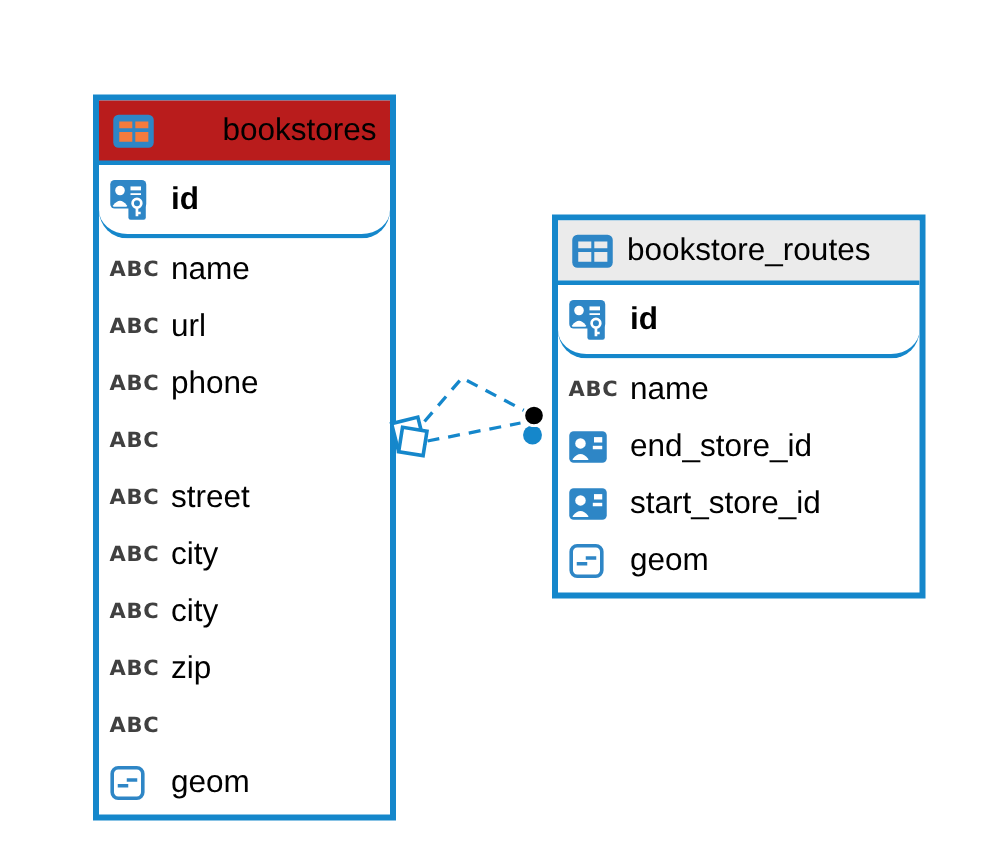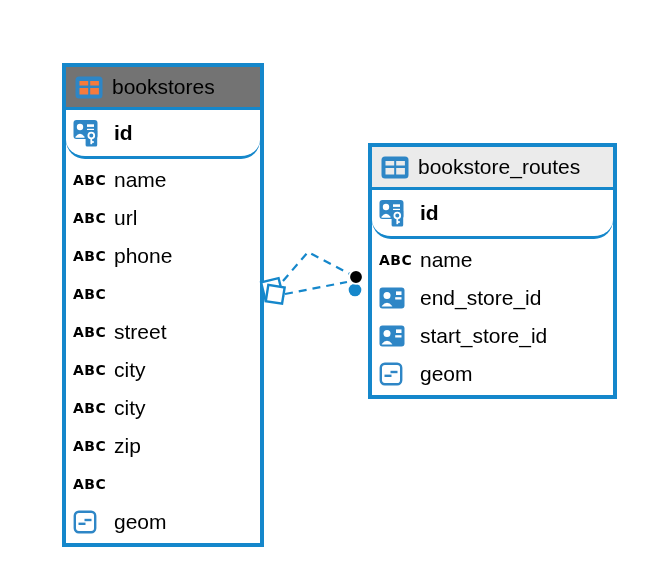--- a/index.html
+++ b/index.html
@@ -30,29 +30,29 @@
     padding:0 7px;
     border-bottom:3px solid #1587CB;
     font-weight:bold;font-size:21px;border-radius:19px;
   }
   .fields{flex:1;display:flex;flex-direction:column;padding:2px 0;}
   .field-row{
     flex:1;display:flex;align-items:center;gap:9px;
     padding:0 7px;font-size:21px;
   }
   .abc-icon{
-    color:#000000;font-weight:bold;font-size:14px;letter-spacing:0.5px;
+    color:#404040;font-weight:bold;font-size:14px;letter-spacing:0.5px;
     width:32px;flex:0 0 32px;text-align:left;
     font-family:"DejaVu Sans", sans-serif;
   }
   .svg-icon{flex:0 0 auto;display:block;}
   .icon-slot{width:32px;flex:0 0 32px;display:flex;align-items:center;}
   .col-label{white-space:nowrap;}
   
-  .card-0 .card-header{background:#737373;}
+  .card-0 .card-header{background:#b91c1c;justify-content:space-between;}
   .card-1 .card-header{background:#EBEBEB;}
   .card-0 .tbl-cell{fill:#F57B3D;}
   .card-1 .tbl-cell{fill:#EBEBEB;}
   #card-bookstores{left:62px;top:63px;width:202px;height:484px;}
   #card-bookstore-routes{left:368px;top:143px;width:249px;height:256px;}
   #relationship-layer{
     position:absolute;left:252px;top:233px;width:128px;height:85px;z-index:2;
   }
 </style>
 </head>

